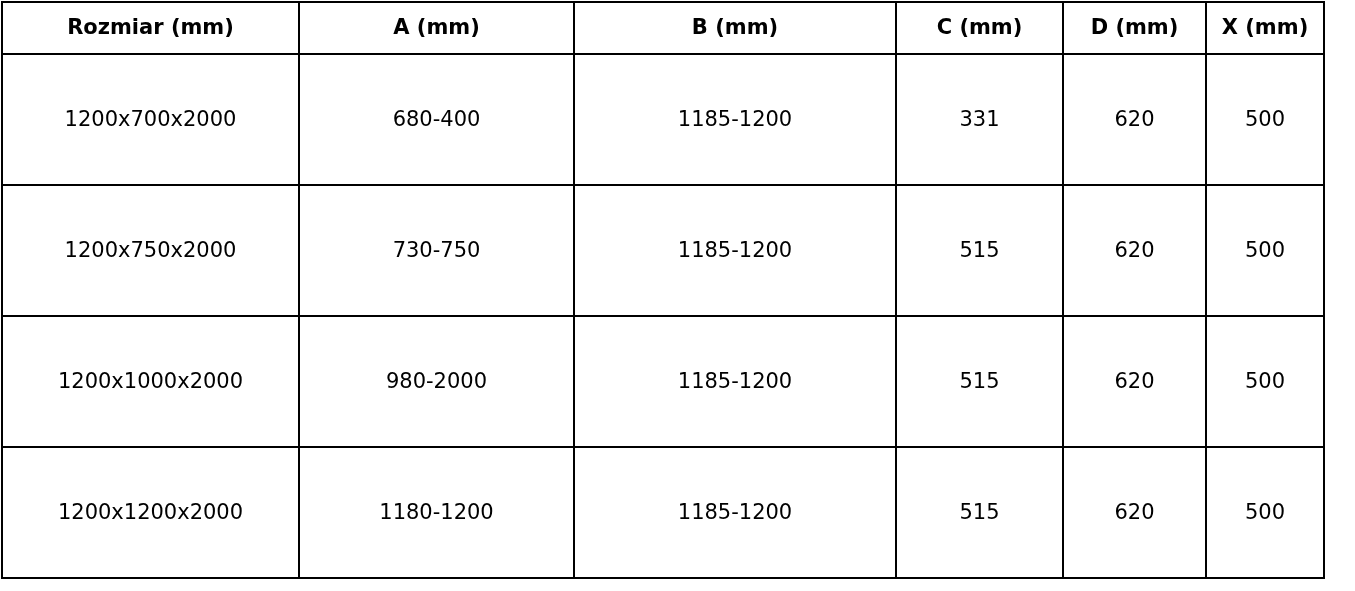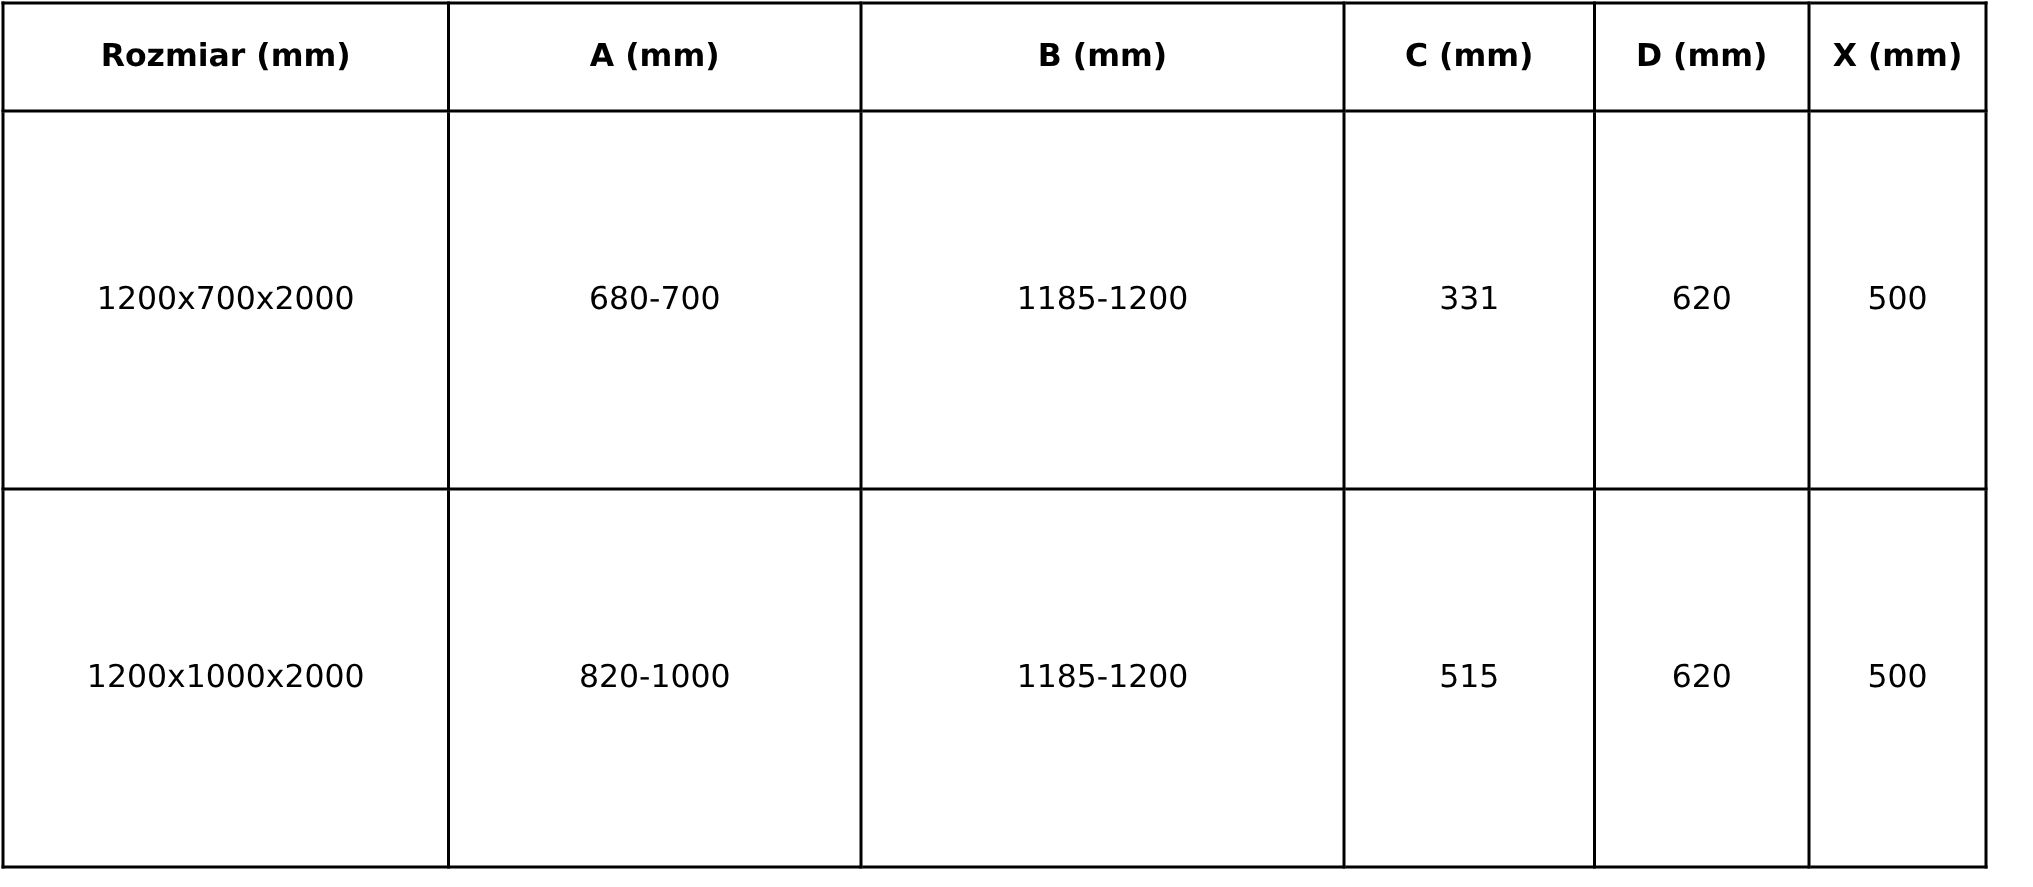--- a/index.html
+++ b/index.html
@@ -44,21 +44,21 @@
     font-weight: normal;
   }
   
   col.c0 { width: 297px; }
   col.c1 { width: 275px; }
   col.c2 { width: 322px; }
   col.c3 { width: 167px; }
   col.c4 { width: 143px; }
   col.c5 { width: 118px; }
 
-  tr.header-row { height: 72px; }
+  tr.header-row { height: 52px; }
   tr.body-row { height: 64px; }
 </style>
 </head>
 <body>
 
 <div class="table-wrap">
   <table class="spec-table">
     <colgroup>
       <col class="c0">
         <col class="c1">
@@ -73,29 +73,45 @@
         <th>A (mm)</th>
         <th>B (mm)</th>
         <th>C (mm)</th>
         <th>D (mm)</th>
         <th>X (mm)</th>
       </tr>
     </thead>
     <tbody>
       <tr class="body-row">
         <td>1200x700x2000</td>
-        <td>680-700</td>
+        <td>680-400</td>
         <td>1185-1200</td>
         <td>331</td>
         <td>620</td>
         <td>500</td>
       </tr>
       <tr class="body-row">
+        <td>1200x750x2000</td>
+        <td>730-750</td>
+        <td>1185-1200</td>
+        <td>515</td>
+        <td>620</td>
+        <td>500</td>
+      </tr>
+      <tr class="body-row">
         <td>1200x1000x2000</td>
-        <td>820-1000</td>
+        <td>980-2000</td>
+        <td>1185-1200</td>
+        <td>515</td>
+        <td>620</td>
+        <td>500</td>
+      </tr>
+      <tr class="body-row">
+        <td>1200x1200x2000</td>
+        <td>1180-1200</td>
         <td>1185-1200</td>
         <td>515</td>
         <td>620</td>
         <td>500</td>
       </tr>
     </tbody>
   </table>
 </div>
 
 </body></html>

